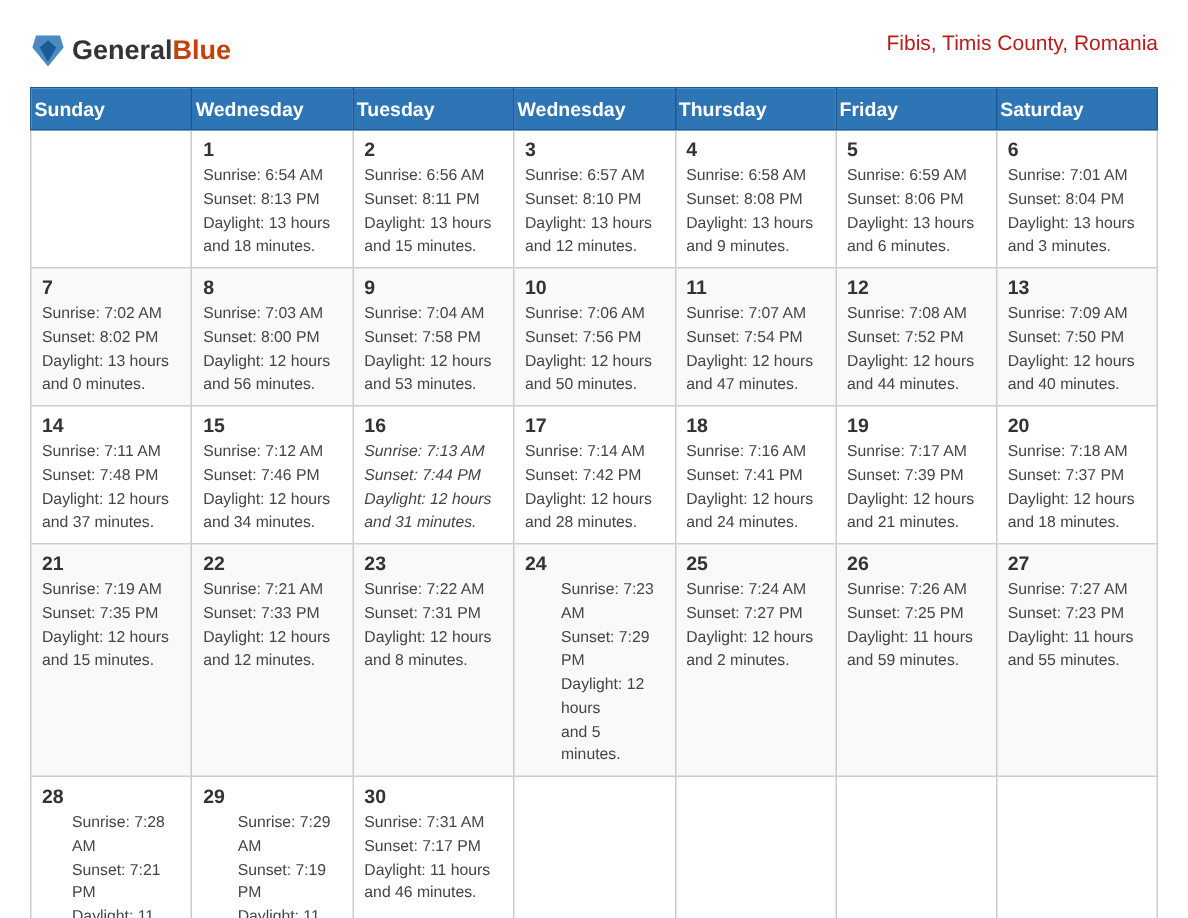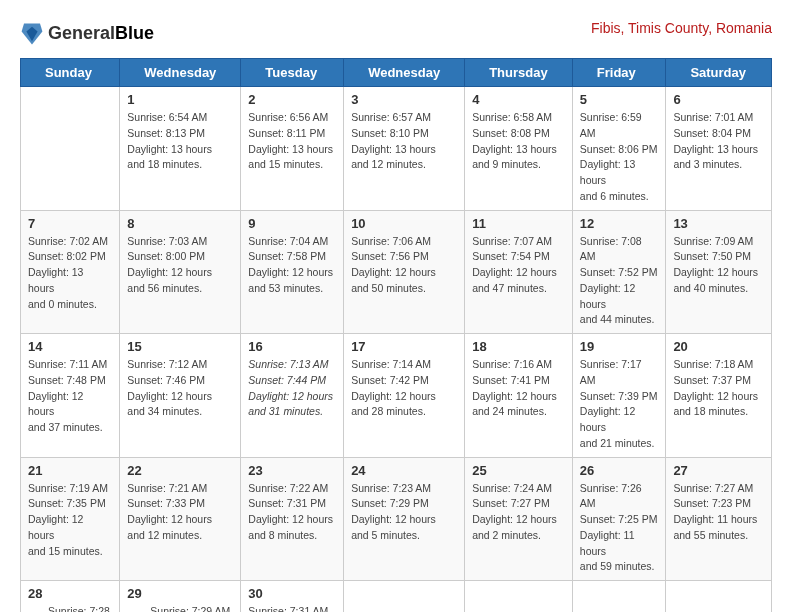--- a/index.html
+++ b/index.html
@@ -20,21 +20,21 @@
       display: flex;
       align-items: center;
       gap: 4px;
     }
     .logo-text {
       font-size: 18px;
       font-weight: bold;
       line-height: 1.1;
     }
     .logo-general { color: #333; }
-    .logo-blue { color: #000000; }
+    .logo-blue { color: #c2410c; }
     .logo-icon {
       width: 24px;
       height: 28px;
     }
     .title-block {
       text-align: right;
     }
     .month-title {
       font-size: 32px;
       font-weight: bold;
@@ -47,21 +47,21 @@
     .calendar {
       width: 100%;
       border-collapse: collapse;
       border: 1px solid #ccc;
     }
     .calendar th {
       background-color: #2e75b6;
       color: white;
       font-size: 13px;
       font-weight: bold;
-      padding: 6px 24px;
+      padding: 6px 2px;
       text-align: left;
       border: 1px solid #1e5a99;
     }
     .calendar td {
       vertical-align: top;
       border: 1px solid #ccc;
       padding: 5px 7px;
       width: 108px;
       min-height: 80px;
       font-size: 11px;
@@ -281,21 +281,21 @@
         </td>
         <td>
           <span class="day-number">23</span>
           <div class="day-info" style="white-space: pre-line;">Sunrise: 7:22 AM
 Sunset: 7:31 PM
 Daylight: 12 hours
 and 8 minutes.</div>
         </td>
         <td>
           <span class="day-number">24</span>
-          <div class="day-info" style="white-space: pre-line;">Sunrise: 7:23 AM
+          <div class="day-info" style="white-space: pre-line; margin-left: 24px;">Sunrise: 7:23 AM
 Sunset: 7:29 PM
 Daylight: 12 hours
 and 5 minutes.</div>
         </td>
         <td>
           <span class="day-number">25</span>
           <div class="day-info" style="white-space: pre-line;">Sunrise: 7:24 AM
 Sunset: 7:27 PM
 Daylight: 12 hours
 and 2 minutes.</div>

